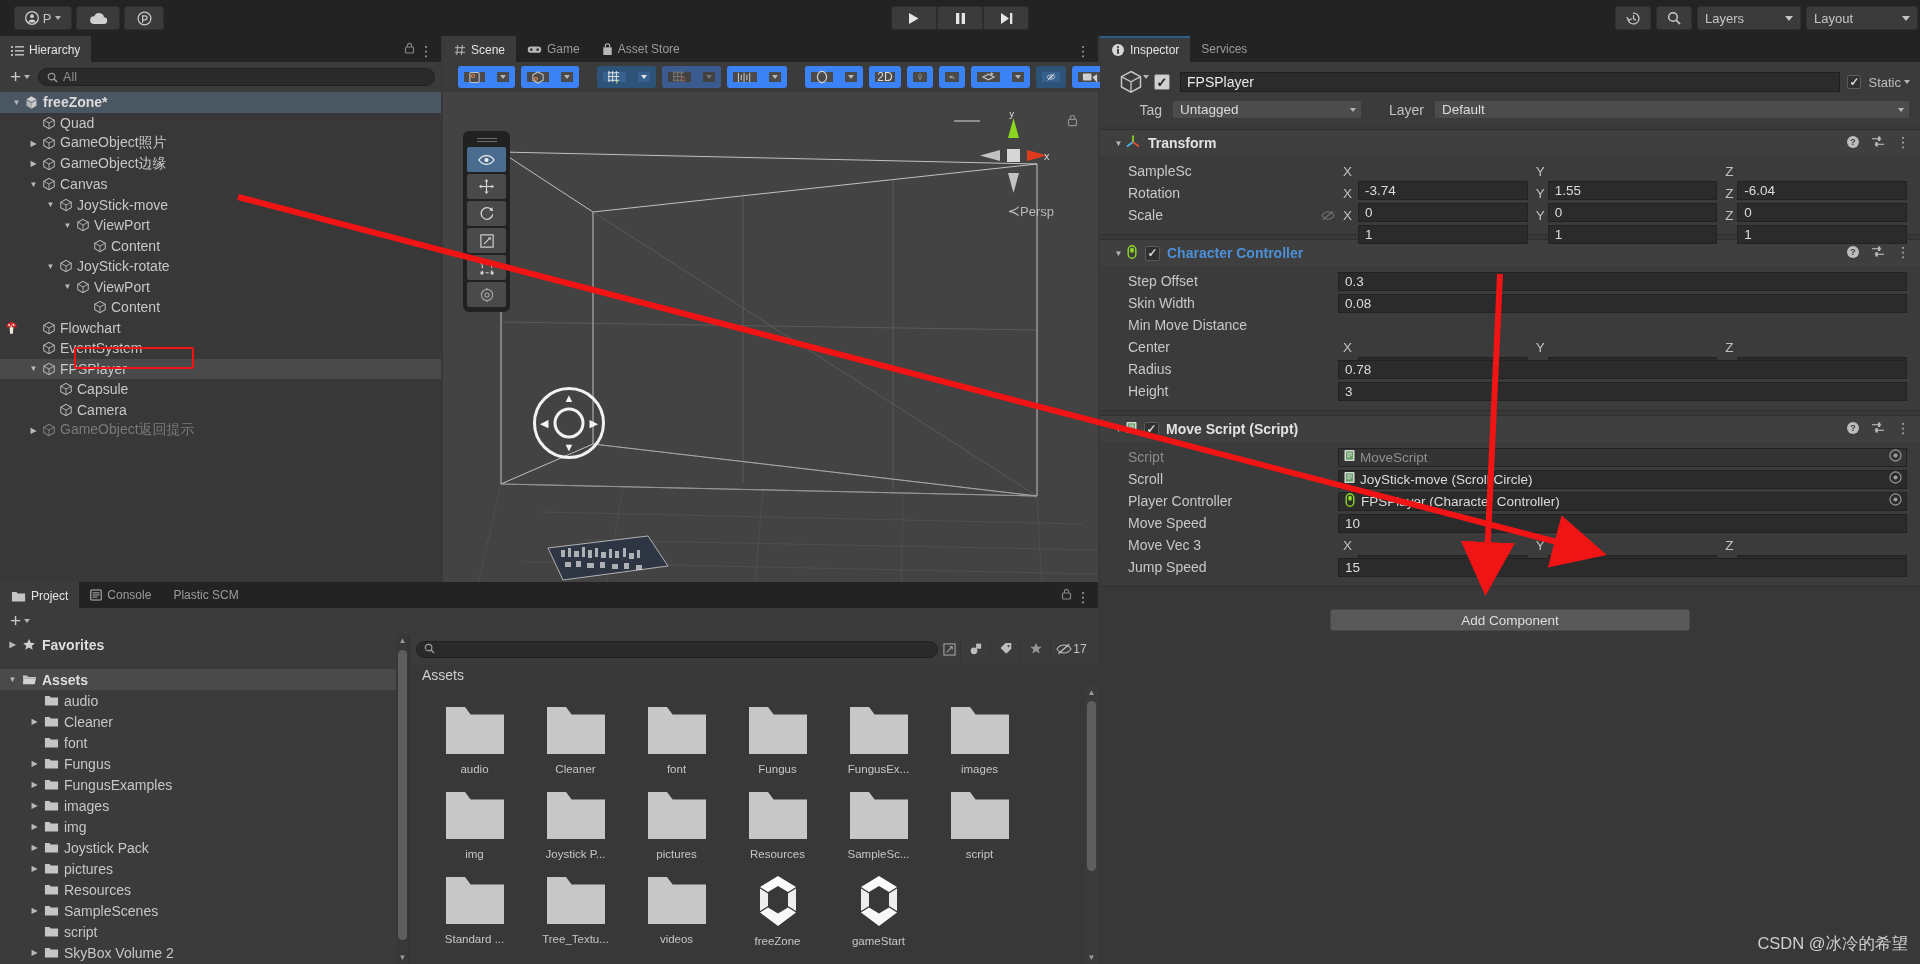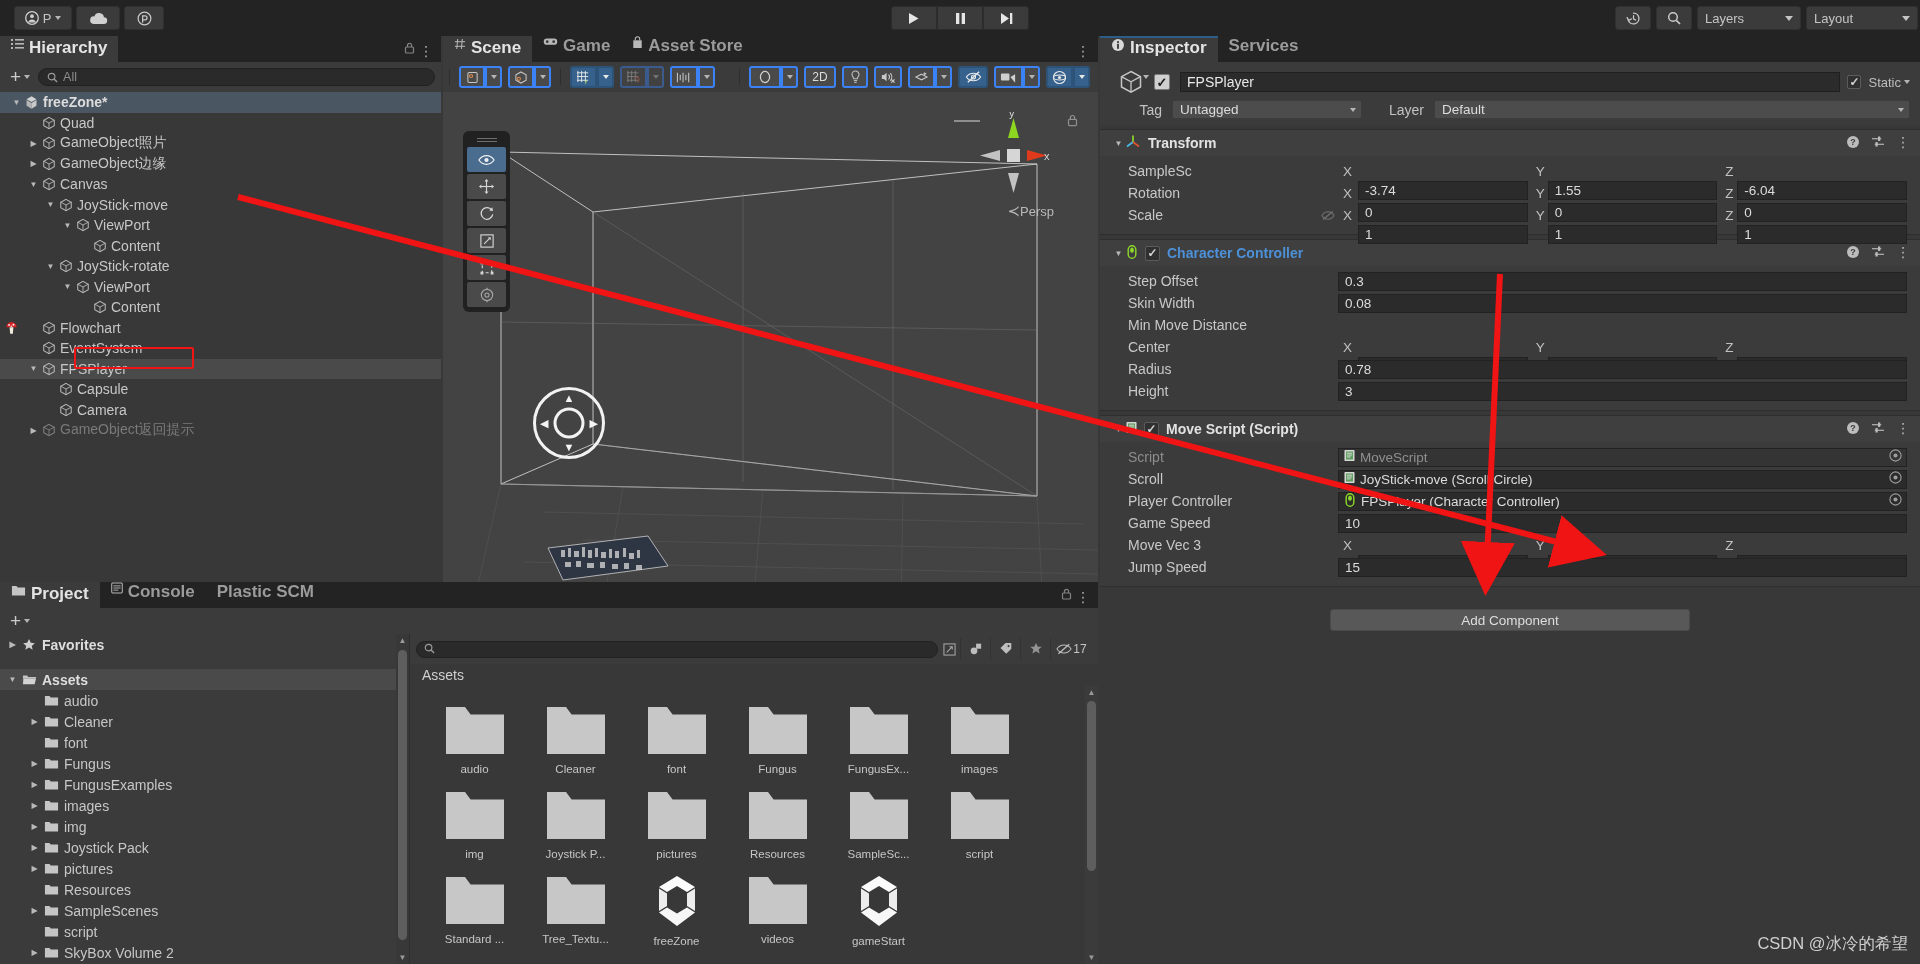--- a/index.html
+++ b/index.html
@@ -41,22 +41,22 @@
     border-radius:3px; display:flex; align-items:center; justify-content:space-between;
     padding:0 7px; margin-left:5px; font-size:13px; color:#c4c4c4; cursor:pointer;
   }
   .caret { width:0;height:0;border-left:4px solid transparent;border-right:4px solid transparent;border-top:5px solid #c4c4c4; }
   .caret-sm { width:0;height:0;border-left:3.5px solid transparent;border-right:3.5px solid transparent;border-top:4.5px solid #b5b5b5; }
 
   
   .panel { position:absolute; background:#383838; }
   .tabrow { height:26px; background:#232323; display:flex; align-items:flex-end; position:relative; }
   .tab {
-    height:26px; display:flex; gap:5px; padding:0 11px;
-    font-size:17px; color:#9b9b9b; cursor:pointer; background:transparent;font-weight:bold;
+    height:26px; display:flex; align-items:center; gap:5px; padding:0 11px;
+    font-size:12px; color:#9b9b9b; cursor:pointer; background:transparent;
   }
   .tab.active { background:#3b3b3b; color:#e4e4e4; border-top:2px solid #3b3b3b; }
   .tab.active.blu { border-top:2px solid #2c5d87; }
   .kebab { position:absolute; right:8px; bottom:5px; color:#b0b0b0; font-size:14px; letter-spacing:0; cursor:pointer; line-height:0.8; }
   .kebab span{display:block}
 
   
   #hierarchy { left:0; top:36px; width:441px; height:544px; background:#383838; }
   .h-toolrow { height:30px; background:#3b3b3b; display:flex; align-items:center; padding:0 6px; gap:4px; }
   .plus-dd { display:flex; align-items:center; gap:3px; padding:2px 4px; cursor:pointer; }
@@ -75,21 +75,21 @@
   .cube { flex:0 0 17px; display:flex; align-items:center; justify-content:center; }
   .uni { flex:0 0 18px; display:flex; align-items:center; justify-content:center; }
   .h-lbl { padding-left:3px; }
   .h-row.bold .h-lbl { font-weight:bold; color:#dcdcdc; }
 
   
   #scene { left:443px; top:36px; width:655px; height:544px; }
   .sc-toolbar { height:30px; background:#3b3b3b; display:flex; align-items:center; padding:0 4px; }
   .sgrp { display:flex; align-items:center; margin:0 3px; }
   .sbtn {
-    height:22px; min-width:26px; background:#4a4a4a; border:2px solid #3b82f6;
+    height:22px; min-width:26px; background:#4a4a4a; border:6px solid #3b82f6;
     display:flex; align-items:center; justify-content:center; color:#c8c8c8;
     font-size:11px; cursor:pointer; padding:0 4px;
   }
   .sbtn.on { background:#35618c; border-color:#2d5379; }
   .sbtn.dim { opacity:.45; }
   .sbtn.r1 { border-radius:3px 0 0 3px; }
   .sbtn.r2 { border-radius:0 3px 3px 0; padding:0 3px; min-width:17px; }
   .sbtn.solo { border-radius:3px; }
   .sep { width:1px; height:16px; background:#2e2e2e; margin:0 6px; }
   .sc-view { position:relative; background:#434343; height:514px; overflow:hidden; }
@@ -1113,21 +1113,21 @@
                     <ellipse cx="7" cy="5.2" rx="1.9" ry="2.6" fill="#8ed929"></ellipse>
                   </svg></span>
         <span>FPSPlayer (Character Controller)</span>
         <span class="pick"><svg width="13" height="13" viewBox="0 0 14 14">
                     <circle cx="7" cy="7" r="6" fill="none" stroke="#9d9d9d" stroke-width="1.2"></circle>
                     <circle cx="7" cy="7" r="2.2" fill="#9d9d9d"></circle>
                   </svg></span>
       </div>
             </div>
             <div class="prow">
-      <span class="pname">Game Speed</span>
+      <span class="pname">Move Speed</span>
       <span class="eyeoff"></span>
               <span class="field">10</span>
             </div>
             <div class="prow">
       <span class="pname">Move Vec 3</span>
       <span class="eyeoff"></span>
               <div class="vec">
         <span class="ax">X</span>
         <span class="field">0</span>
         <span class="ax" style="padding-left:8px">Y</span>
@@ -1475,33 +1475,33 @@
                 </svg>
                 <span class="nm">Standard ...</span>
               </div>
               <div class="cell">
                 <svg width="62" height="52" viewBox="0 0 62 52">
                   <path d="M2 50V3h19l5.6 7.4H60V50z" fill="#c7c7c7"></path>
                 </svg>
                 <span class="nm">Tree_Textu...</span>
               </div>
               <div class="cell">
+                <svg width="62" height="52" viewBox="0 0 62 52">
+                  <path d="M2 50V3h19l5.6 7.4H60V50z" fill="#c7c7c7"></path>
+                </svg>
+                <span class="nm">videos</span>
+              </div>
+              <div class="cell">
                 <svg width="52" height="54" viewBox="0 0 52 54">
   <path d="M26 2 L44 13 L36 18 L26 12 L16 18 L8 13 Z" fill="#fbfbfb"></path>
   <path d="M8 14.5 L16 19.5 L16 32 L8 37 Z" fill="#ededed"></path>
   <path d="M44 14.5 L36 19.5 L36 32 L44 37 Z" fill="#ededed"></path>
   <path d="M8 38.5 L16 33.5 L26 39.5 L36 33.5 L44 38.5 L26 52 Z" fill="#f7f7f7"></path>
                 </svg>
                 <span class="nm">freeZone</span>
-              </div>
-              <div class="cell">
-                <svg width="62" height="52" viewBox="0 0 62 52">
-                  <path d="M2 50V3h19l5.6 7.4H60V50z" fill="#c7c7c7"></path>
-                </svg>
-                <span class="nm">videos</span>
               </div>
               <div class="cell">
                 <svg width="52" height="54" viewBox="0 0 52 54">
   <path d="M26 2 L44 13 L36 18 L26 12 L16 18 L8 13 Z" fill="#fbfbfb"></path>
   <path d="M8 14.5 L16 19.5 L16 32 L8 37 Z" fill="#ededed"></path>
   <path d="M44 14.5 L36 19.5 L36 32 L44 37 Z" fill="#ededed"></path>
   <path d="M8 38.5 L16 33.5 L26 39.5 L36 33.5 L44 38.5 L26 52 Z" fill="#f7f7f7"></path>
                 </svg>
                 <span class="nm">gameStart</span>
               </div>

